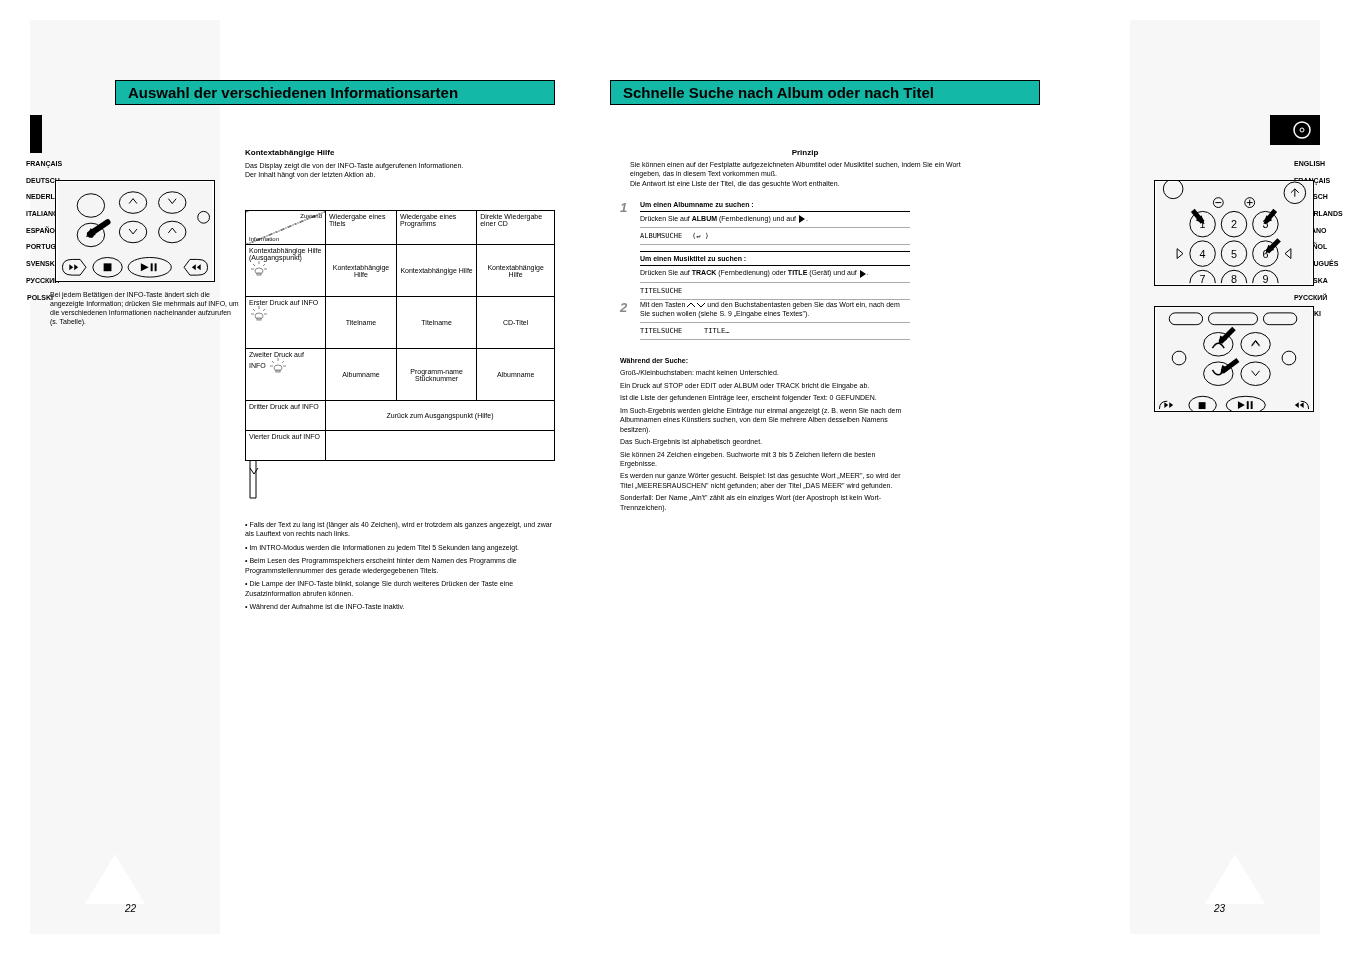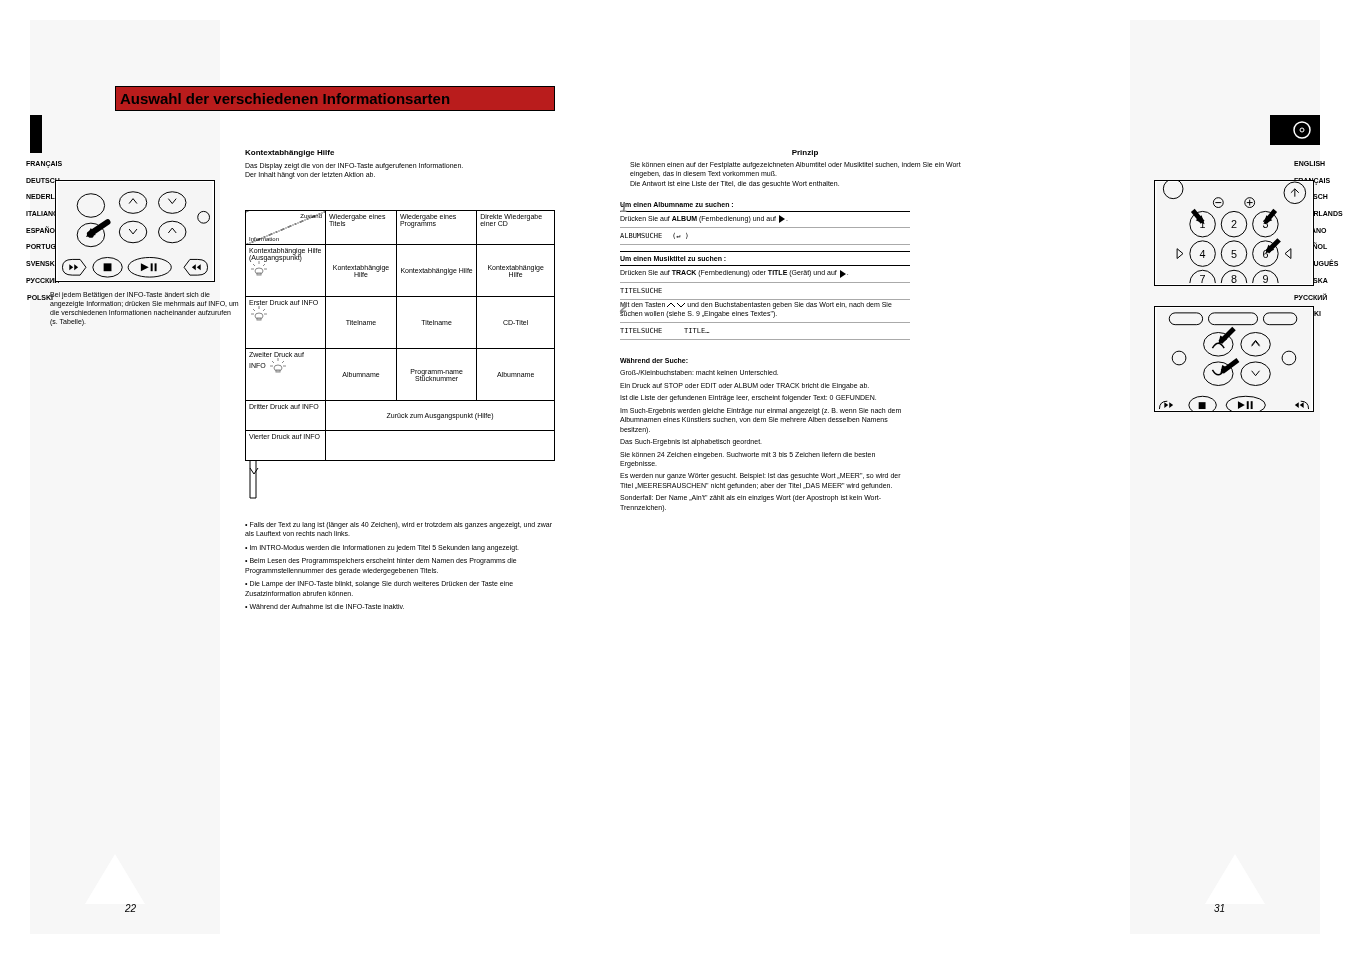--- a/index.html
+++ b/index.html
@@ -46,26 +46,26 @@
     width: 0; height: 0;
     border-left: 30px solid transparent;
     border-right: 30px solid transparent;
     border-bottom: 50px solid #fff;
   }
   .page-left .page-arrow { left: 55px; }
   .page-right .page-arrow { right: 55px; }
 
   .title-box {
     position: absolute;
-    top: 66px;
+    top: 60px;
     border: 1px solid #000;
-    padding: 3px 4px;
+    padding: 3px 12px;
     font-size: 15px;
     font-weight: bold;
-    background: #b91c1c;
+    background: #14b8a6;
   }
   .page-left .title-box { left: 85px; width: 440px; }
   .page-right .title-box { left: -70px; width: 430px; }
 
   .tab {
     position: absolute;
     top: 95px;
     width: 12px;
     height: 38px;
     background: #000;
@@ -163,21 +163,21 @@
     font-size: 7px;
     line-height: 1.3;
   }
   .step-block .num {
     position: absolute; left: 0; top: 0;
     width: 18px; height: 18px;
     font-size: 13px; font-weight: bold;
     color: #888;
     font-style: italic;
   }
-  .step-block .body { }
+  .step-block .body { margin-left: 20px; }
   .step-block .subhead { font-size: 7px; font-weight: bold; border-bottom: 1px solid #000; padding-bottom:2px; margin-bottom:2px;}
   .step-block .sub2 { font-size: 7px; font-weight: bold; border-top: 1px solid #000; border-bottom: 1px solid #000; padding:2px 0; margin-top:6px; margin-bottom:2px;}
 
   .right-notes {
     position: absolute;
     left: -60px; top: 336px;
     width: 290px;
     font-size: 7px; line-height: 1.35;
   }
   .right-notes p { margin-bottom: 3px; }
@@ -370,20 +370,21 @@
     <div>DEUTSCH</div>
     <div>NEDERLANDS</div>
     <div>ITALIANO</div>
     <div>ESPAÑOL</div>
     <div>PORTUGUÊS</div>
     <div>SVENSKA</div>
     <div>РУССКИЙ</div>
     <div>POLSKI</div>
   </div>
 
+  <div class="title-box">Schnelle Suche nach Album oder nach Titel</div>
 
   <div class="right-intro">
     <div class="heading">Prinzip</div>
     <p>Sie können einen auf der Festplatte aufgezeichneten Albumtitel oder Musiktitel suchen, indem Sie ein Wort eingeben, das in diesem Text vorkommen muß.</p>
     <p>Die Antwort ist eine Liste der Titel, die das gesuchte Wort enthalten.</p>
   </div>
 
   <div class="step-block" style="top:180px;">
     <div class="num">1</div>
     <div class="body">
@@ -509,14 +510,14 @@
       <path d="M148 96 q8 0 8 8" fill="none" stroke="#000"></path>
       <path d="M142 100 l4 -3 v6 z M147 100 l4 -3 v6 z" fill="#000"></path>
 
       <path d="M80 22 L66 36" stroke="#000" stroke-width="5"></path>
         <path d="M64 38 l2 -9 l7 4 z" fill="#000"></path>
       <path d="M84 54 L68 66" stroke="#000" stroke-width="5"></path>
         <path d="M66 68 l2 -9 l7 4 z" fill="#000"></path>
     </svg>
   </div>
 
-  <div class="page-label">31</div>
+  <div class="page-label">23</div>
 </div>
 
 </body></html>

